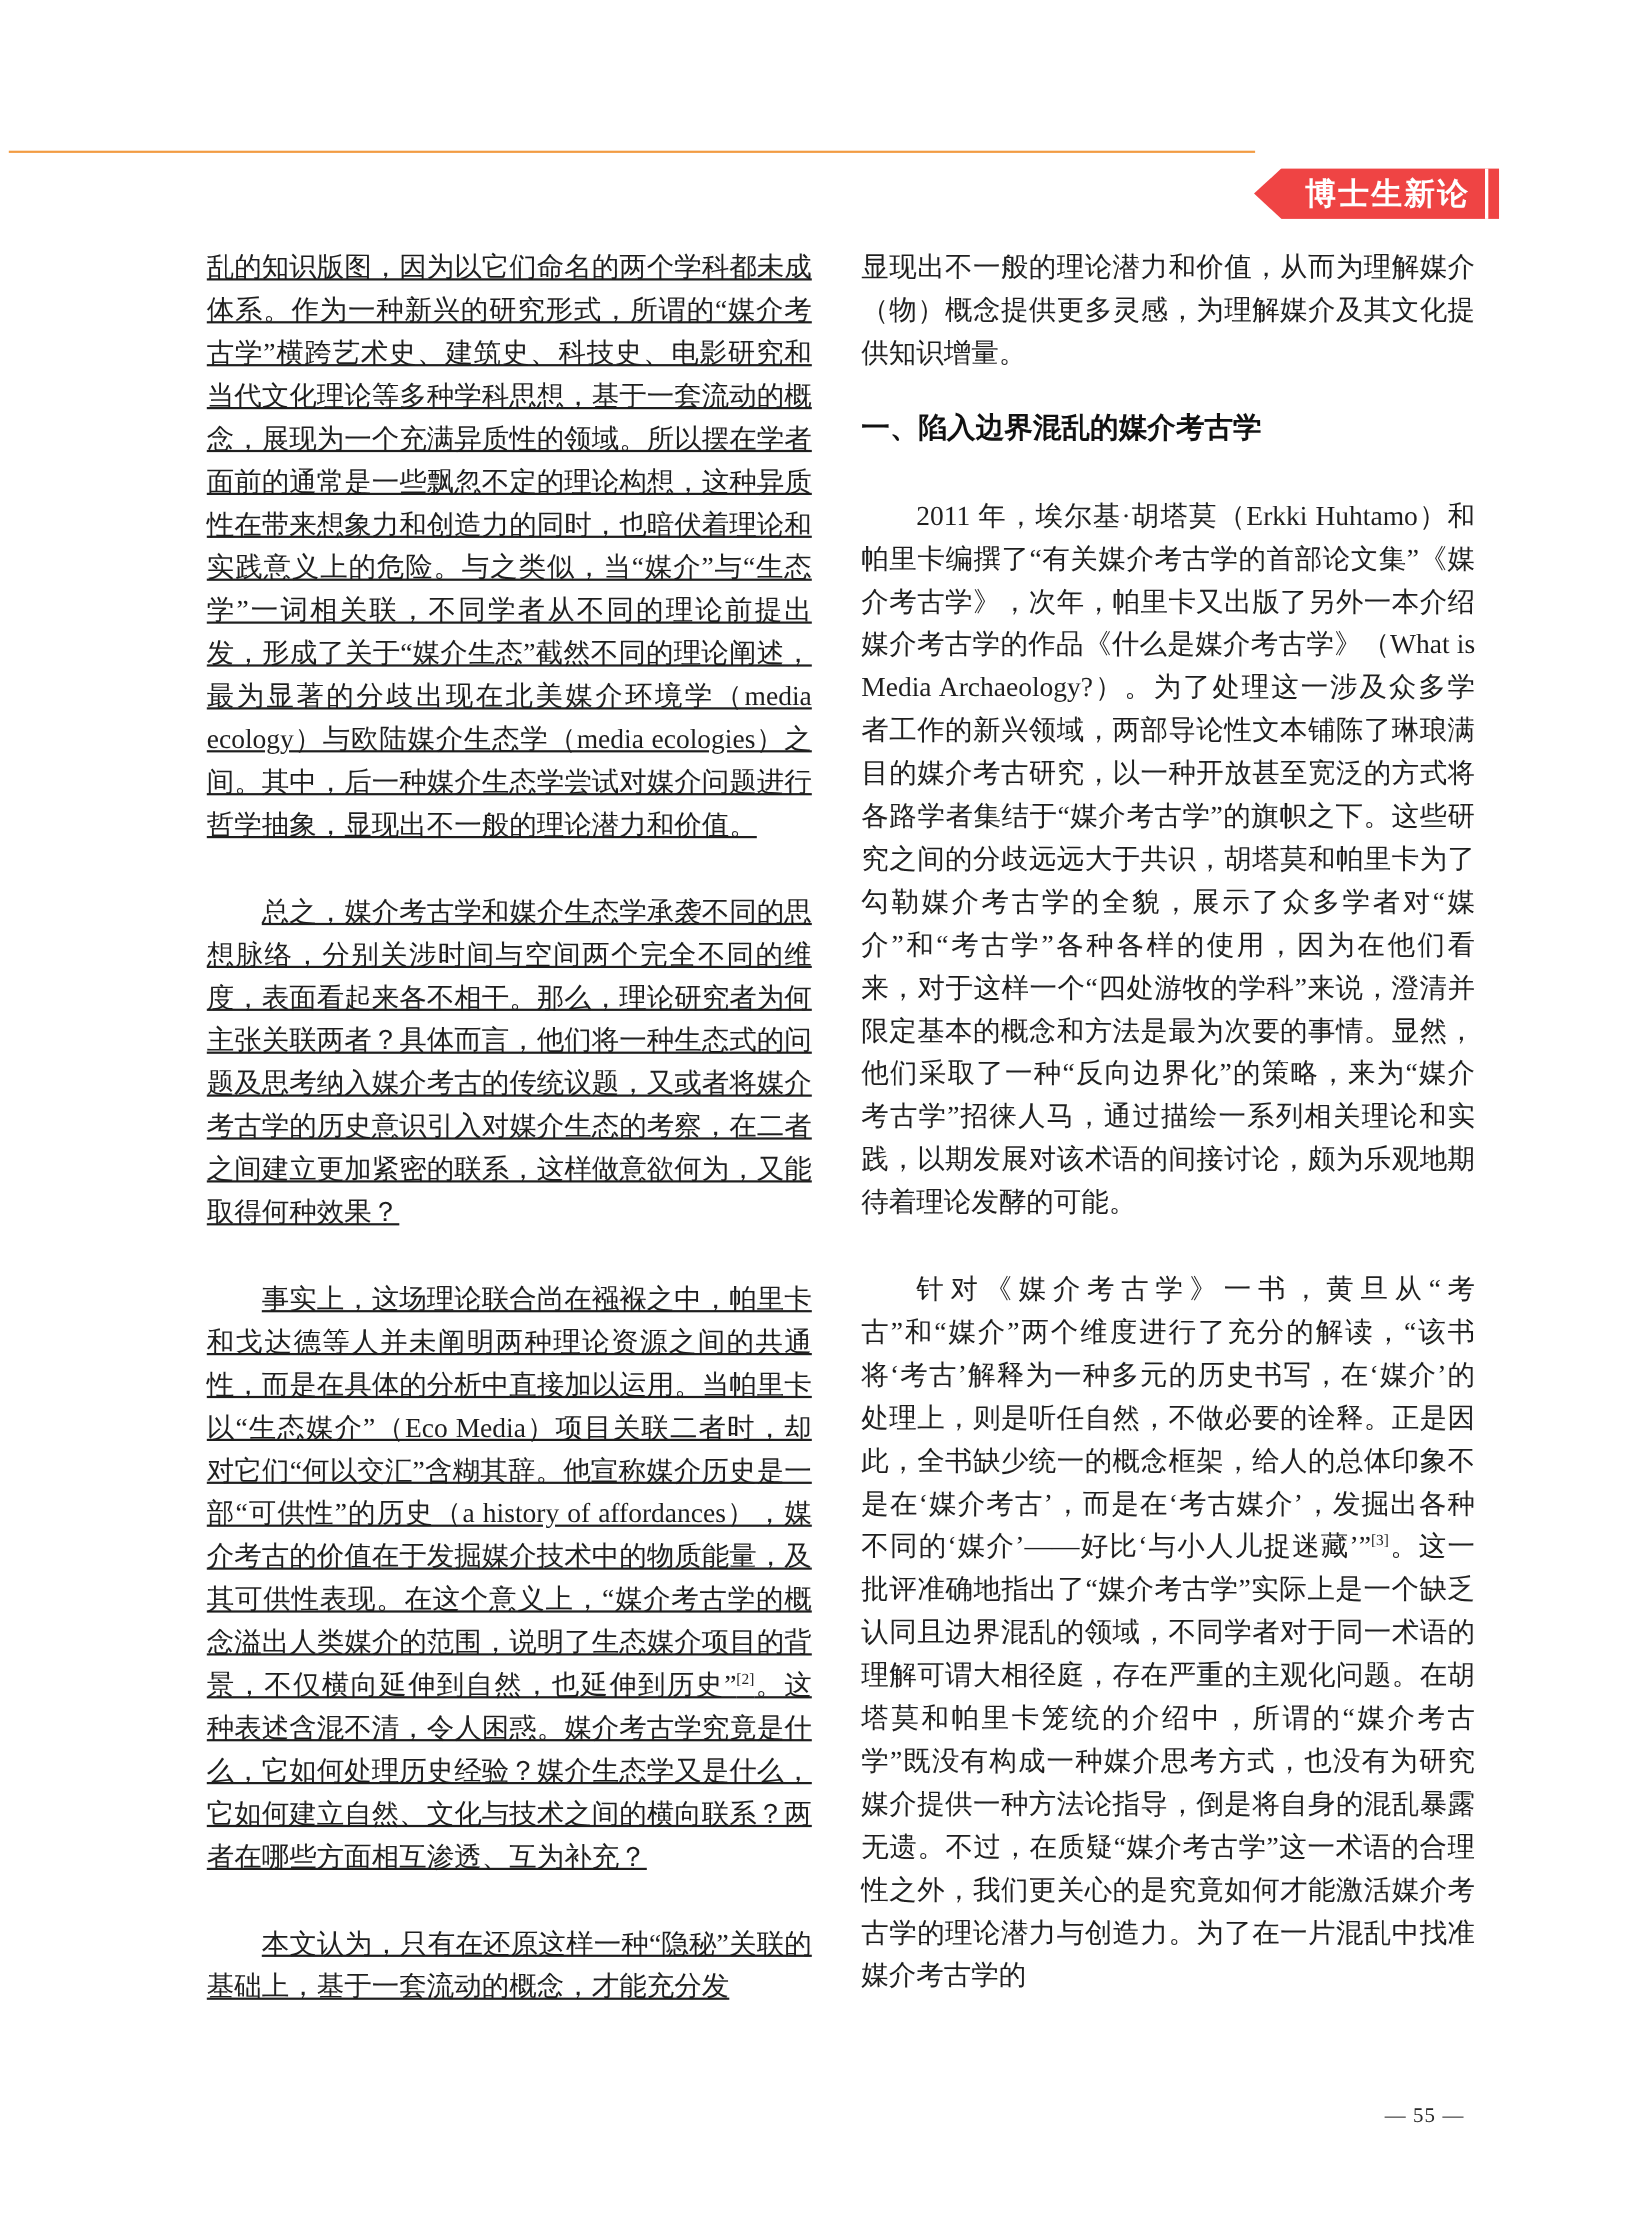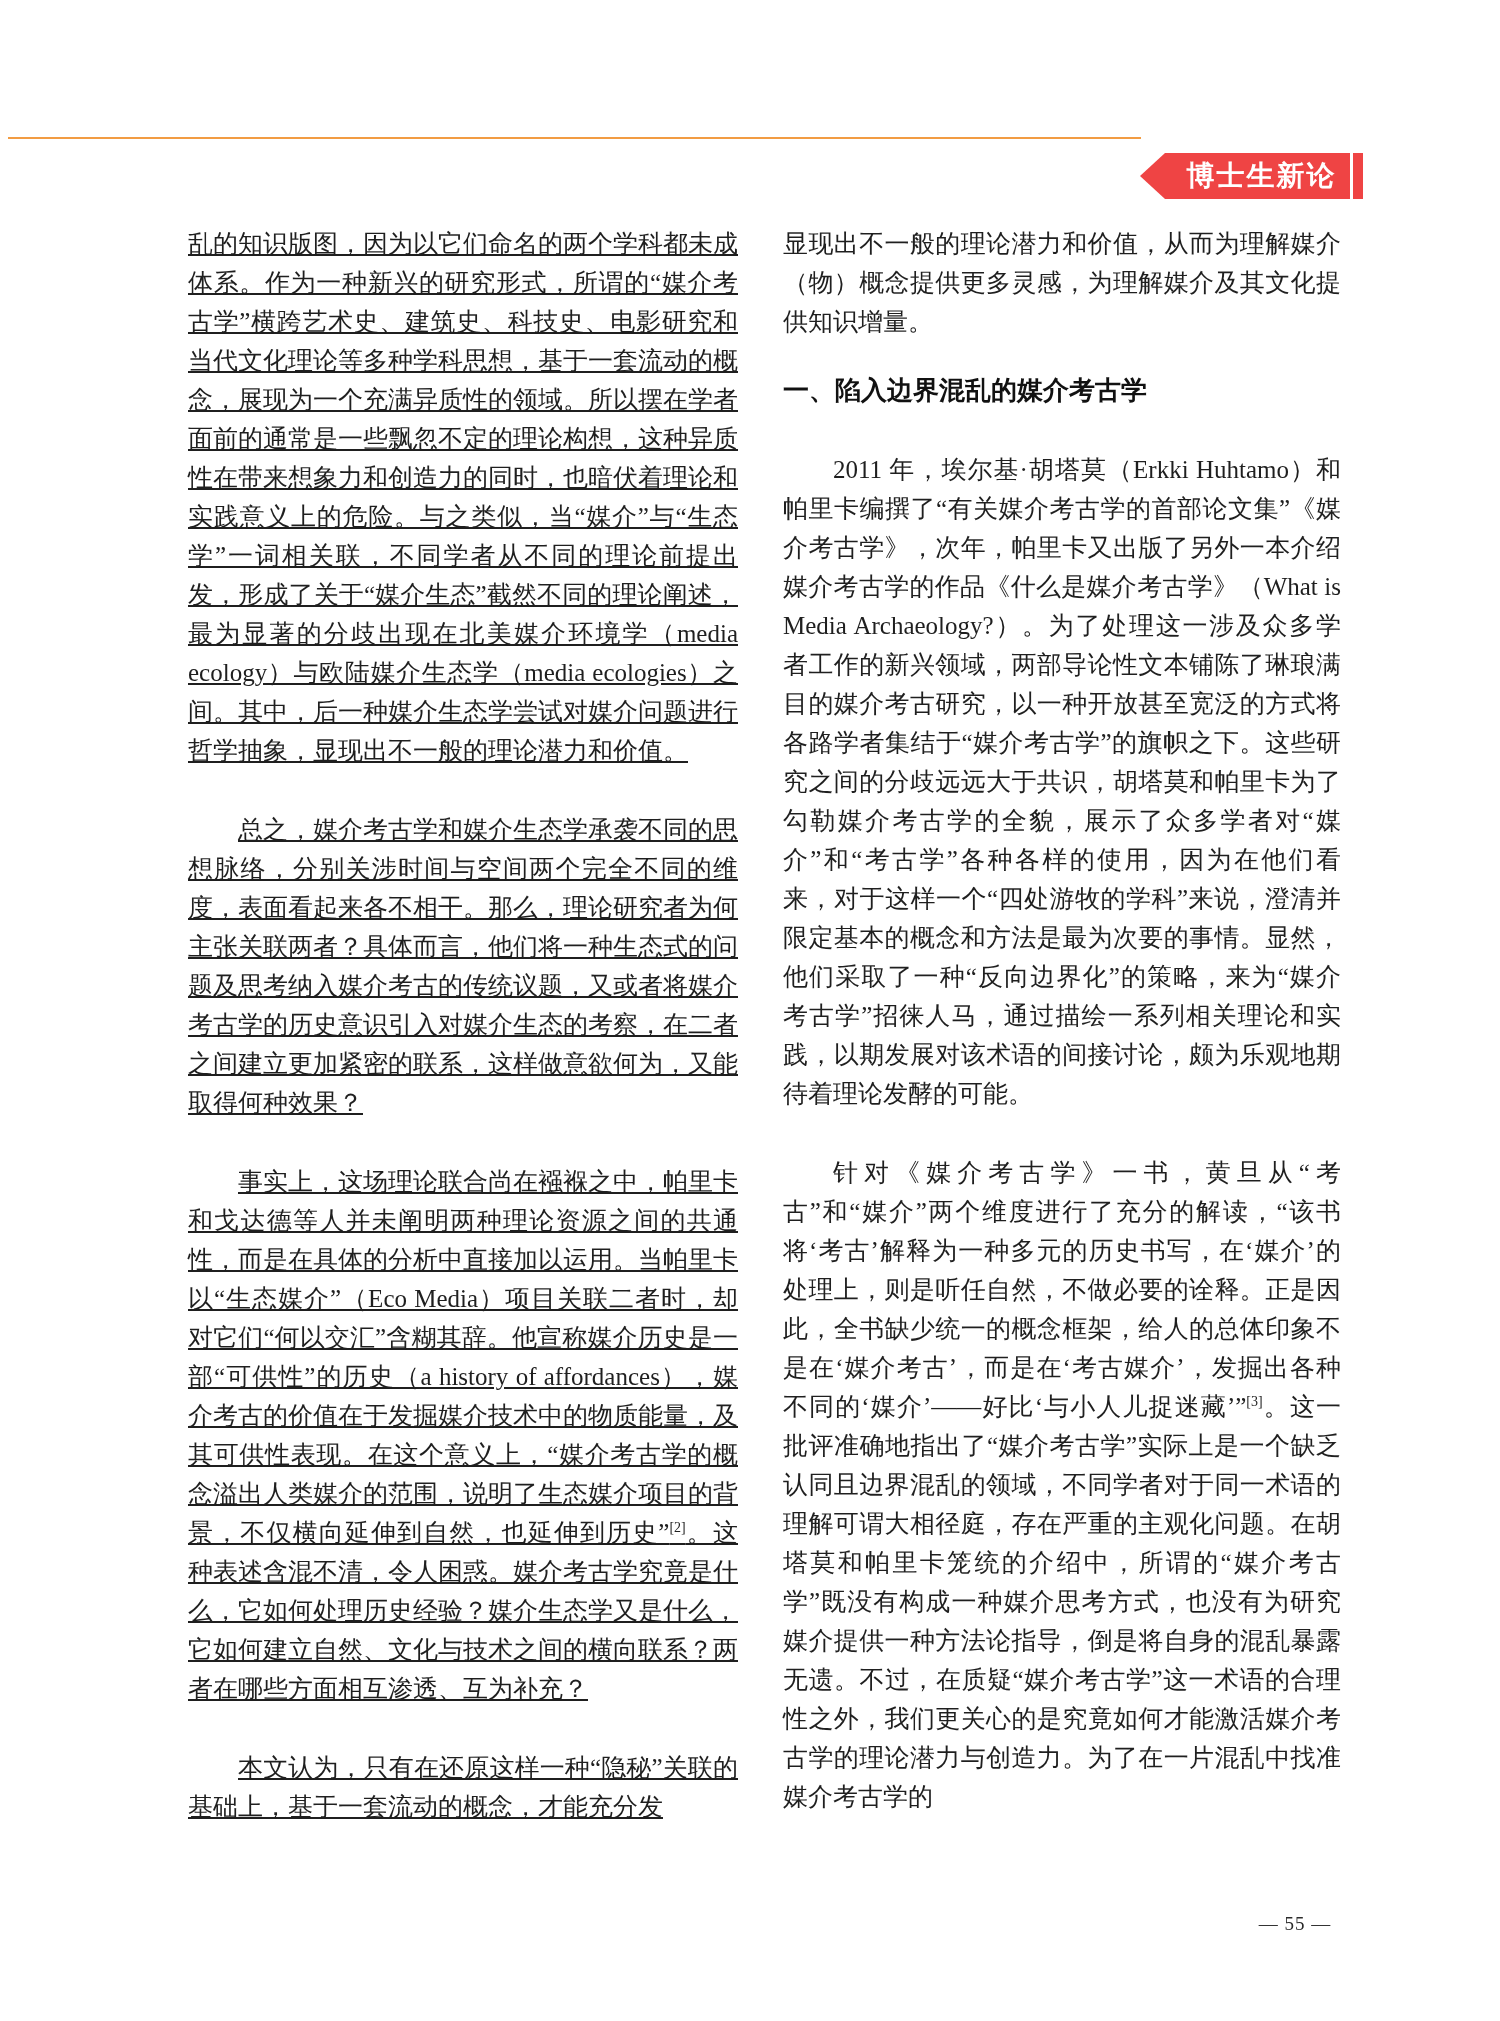--- a/index.html
+++ b/index.html
@@ -61,21 +61,21 @@
   .col p.indent { text-indent: 2em; margin-top: 40px; }
 
   sup.fn {
     font-size: 14px;
     line-height: 0;
     vertical-align: super;
   }
 
   .section-heading {
     margin: 29px 0 9px 0;
-    font-family: Liberation Sans, sans-serif;
+    font-family: Liberation Mono, monospace;
     font-weight: bold;
     font-size: 26px;
     line-height: 40px;
     color: #111111;
     text-align: left;
   }
 
   .page-number {
     position: absolute;
     left: 1235px; top: 1913px;

